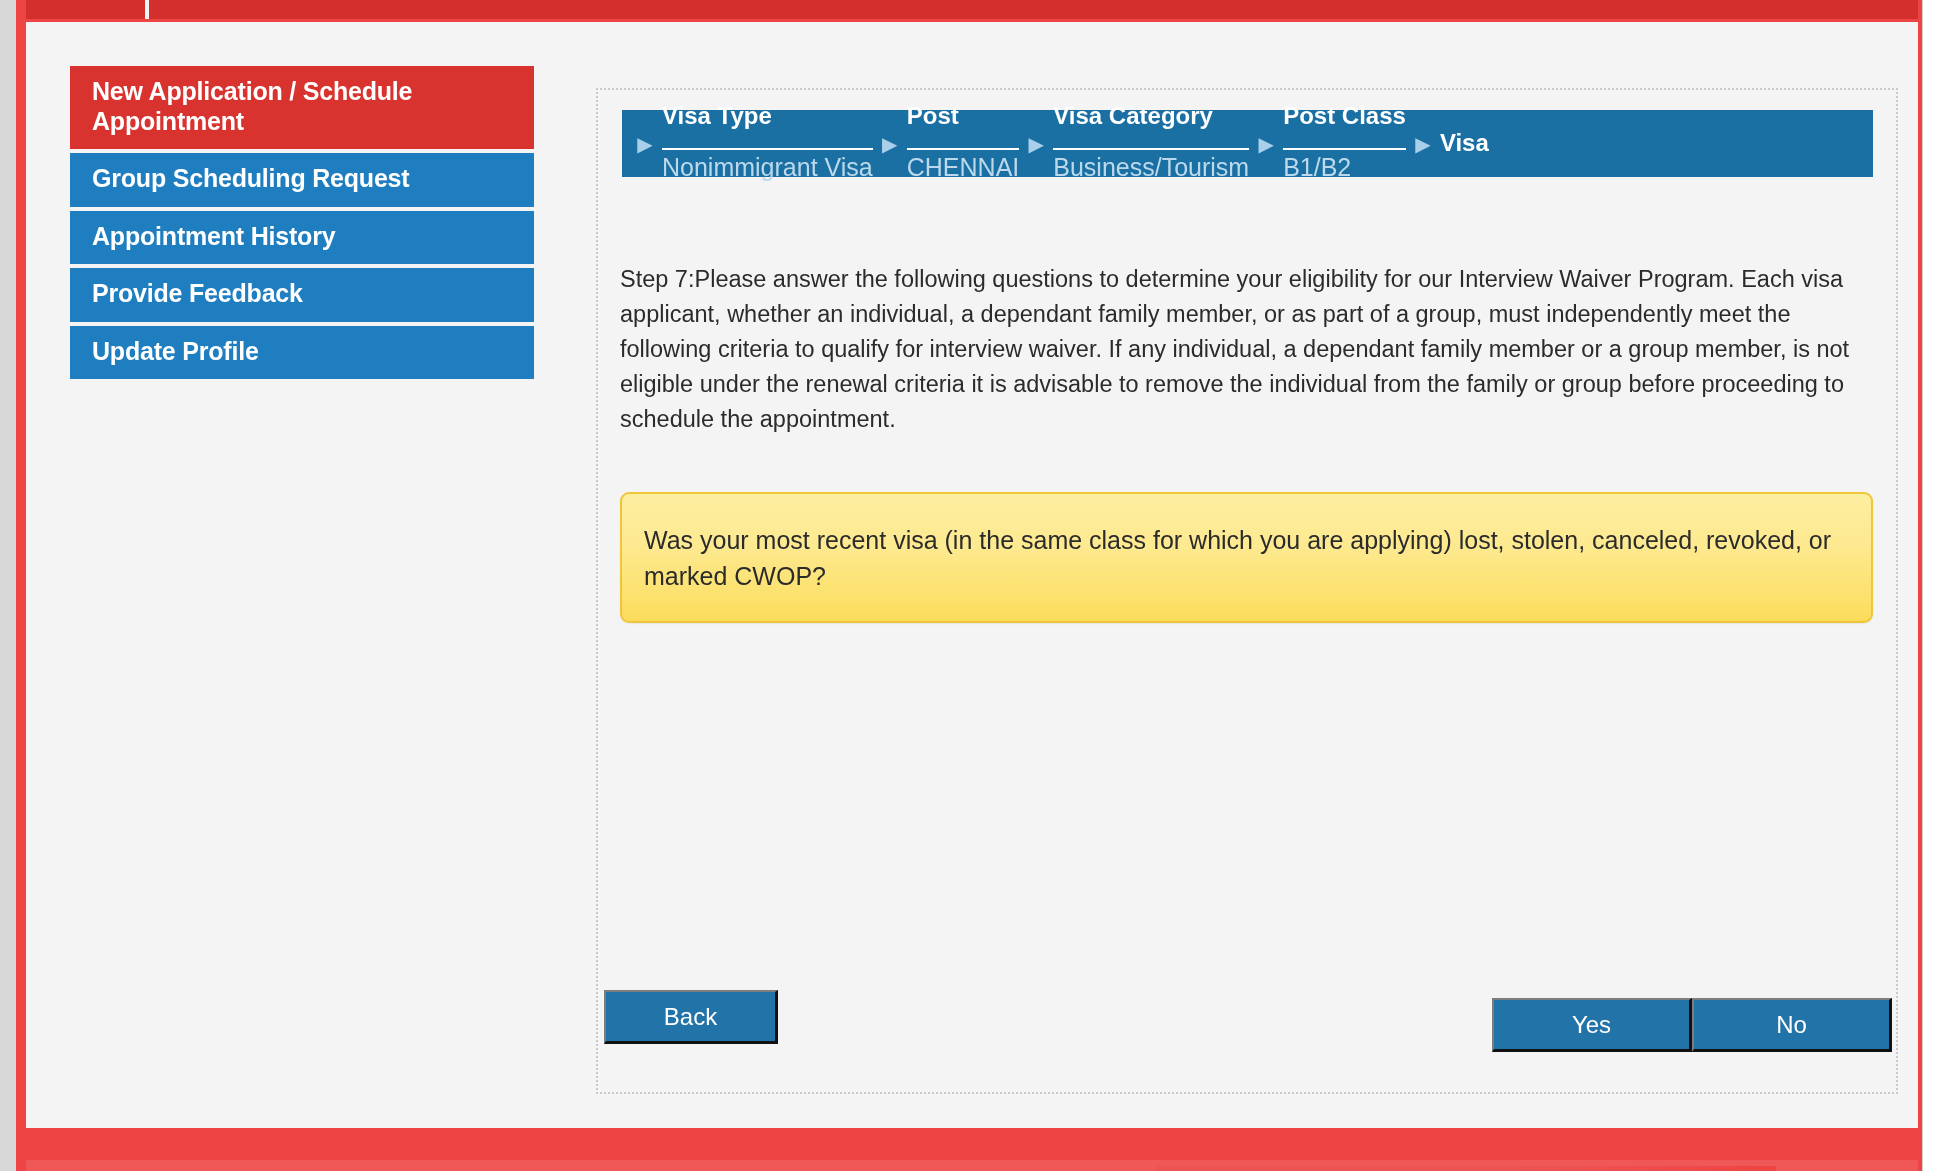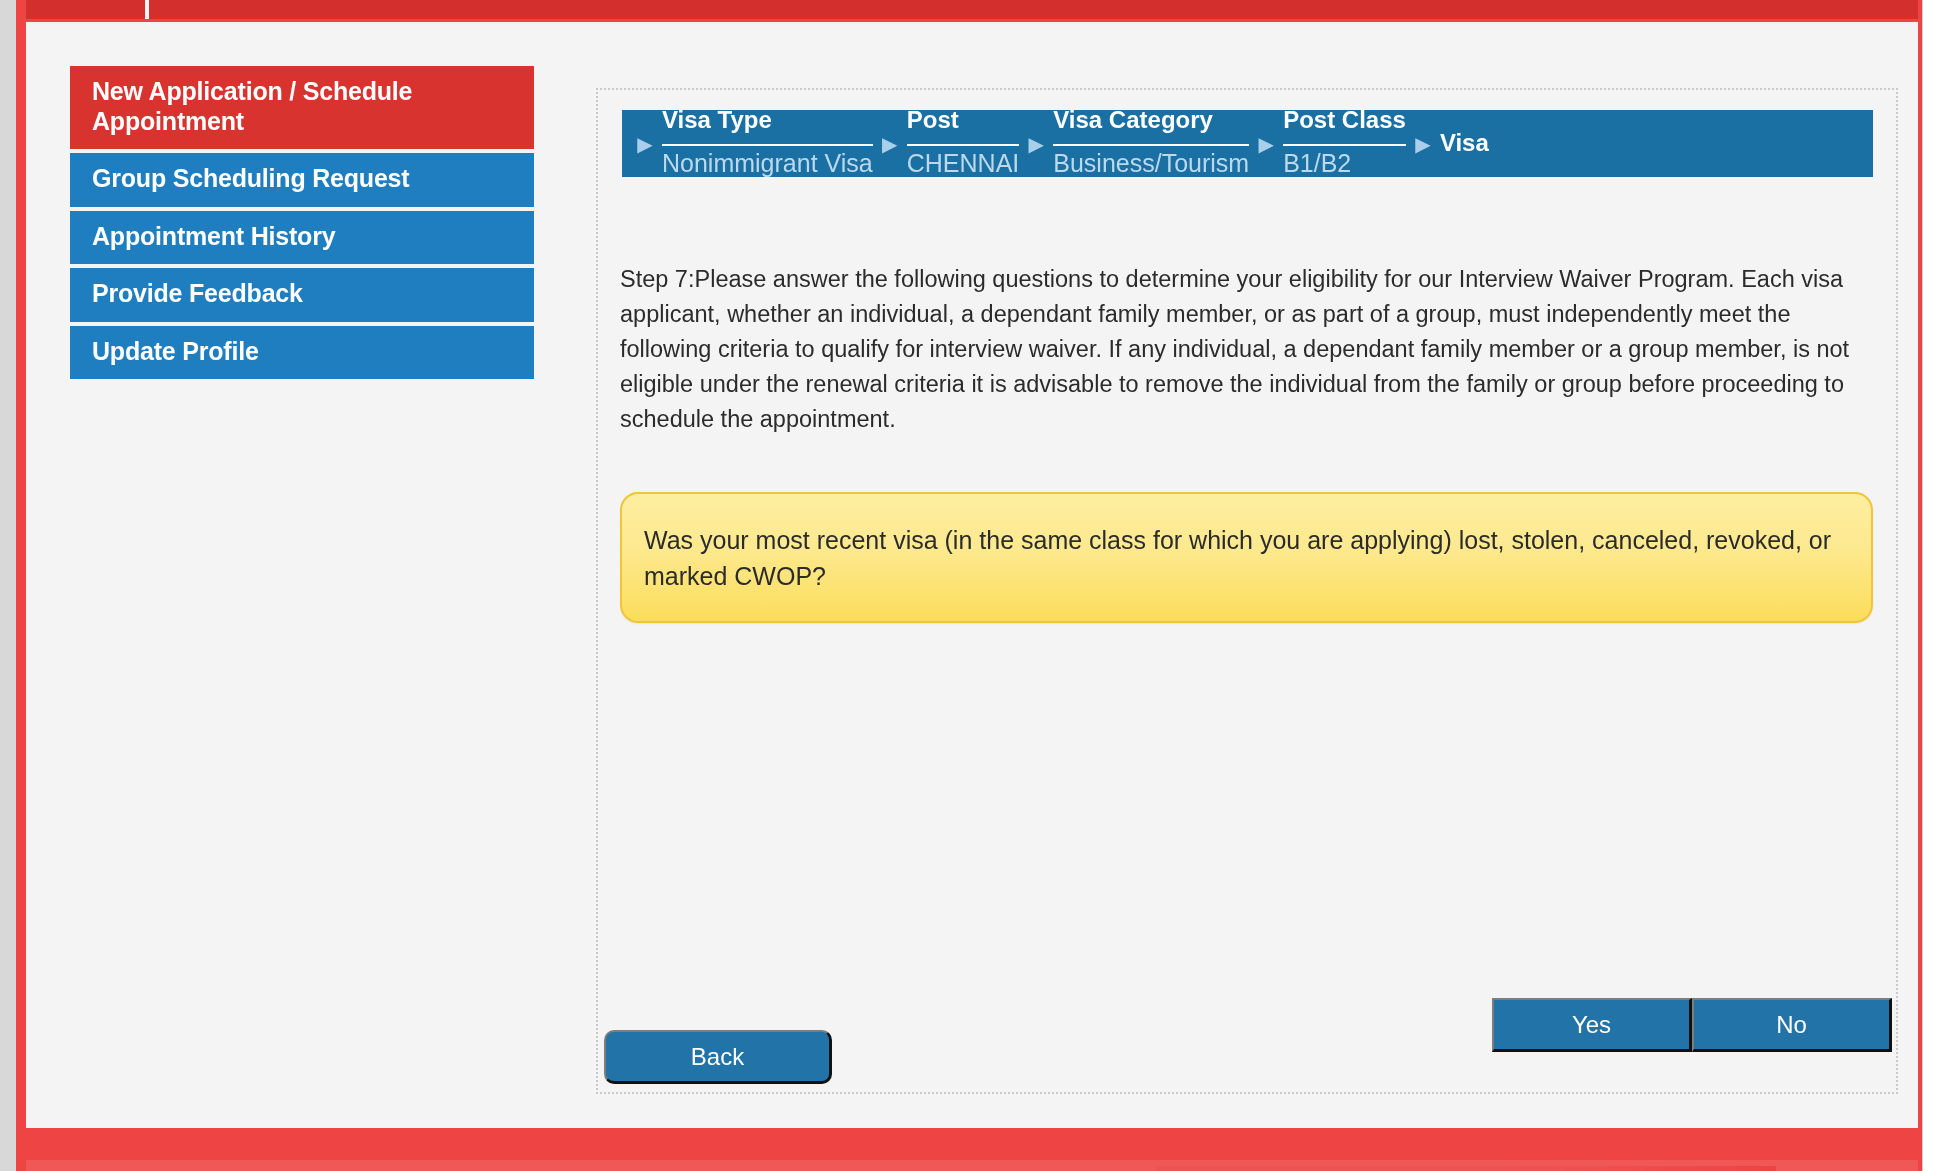--- a/index.html
+++ b/index.html
@@ -113,21 +113,21 @@
     padding: 0 4px;
     min-width: 0;
   }
   .crumb-label {
     display: block;
     color: #ffffff;
     font-size: 24px;
     font-weight: bold;
     line-height: 1.12;
     border-bottom: 2px solid #ffffff;
-    padding-bottom: 10px;
+    padding-bottom: 18px;
     white-space: nowrap;
   }
   .crumb-value {
     display: block;
     color: #bcd9ec;
     font-size: 25px;
     line-height: 1.25;
     padding-top: 2px;
     white-space: nowrap;
   }
@@ -147,21 +147,21 @@
   }
   #instructions .step-label { font-weight: normal; }
 
   
   #question-box {
     position: absolute;
     left: 22px; top: 402px;
     width: 1253px;
     min-height: 118px;
     border: 2px solid #f0c53a;
-    border-radius: 18px;
+    border-radius: 9px;
     background: linear-gradient(to bottom, #fdeea0 0%, #fde98f 42%, #fbdd5b 100%);
     padding: 28px 24px 26px 22px;
     box-shadow: 0 1px 2px rgba(0,0,0,0.06);
   }
   #question-text {
     color: #2b2b2b;
     font-size: 25px;
     line-height: 1.45;
   }
 
@@ -177,23 +177,22 @@
     height: 54px;
     border-top: 2px solid #7d7d7d;
     border-left: 2px solid #7d7d7d;
     border-right: 3px solid #111111;
     border-bottom: 3px solid #111111;
     cursor: pointer;
     padding: 0;
   }
   #back-button {
     position: absolute;
-    left: 6px; top: 940px;
-    width: 228px;
-    border-radius: 10px;
+    left: 6px; top: 900px;
+    width: 174px;
   }
   #answer-buttons {
     position: absolute;
     right: 4px; top: 908px;
     display: flex;
   }
   #yes-button { width: 200px; }
   #no-button  { width: 200px; }
 
   

